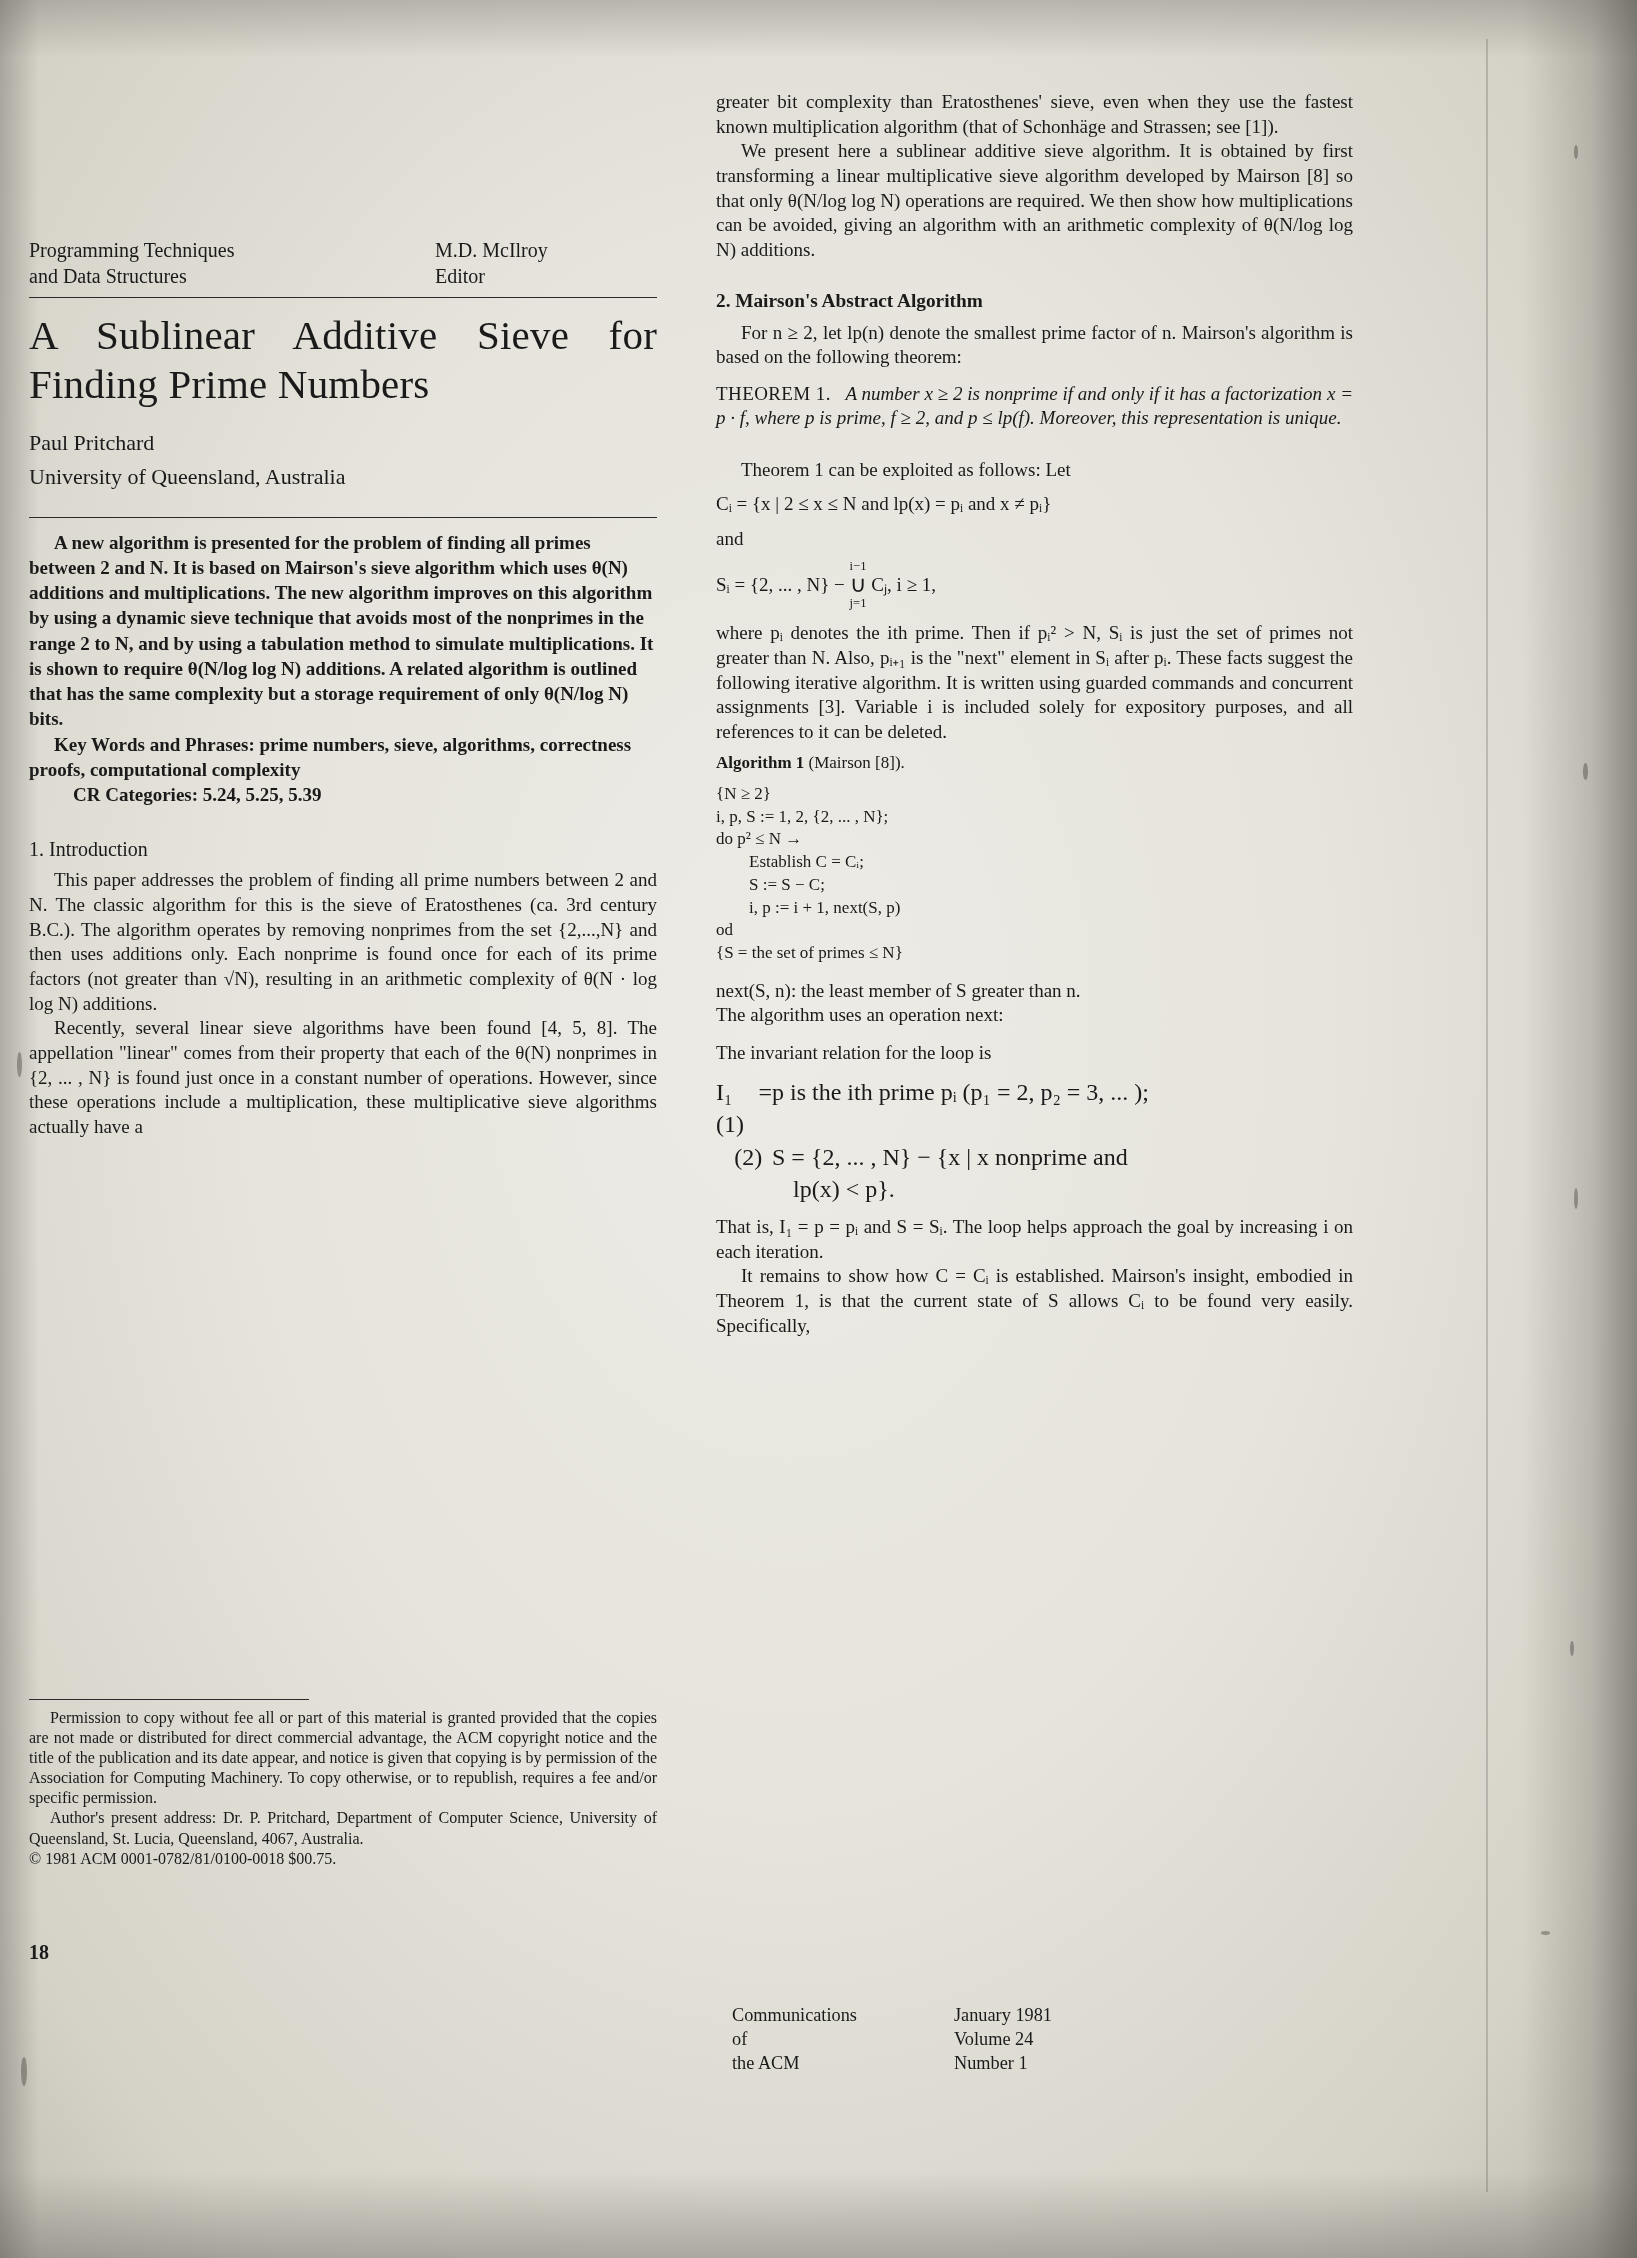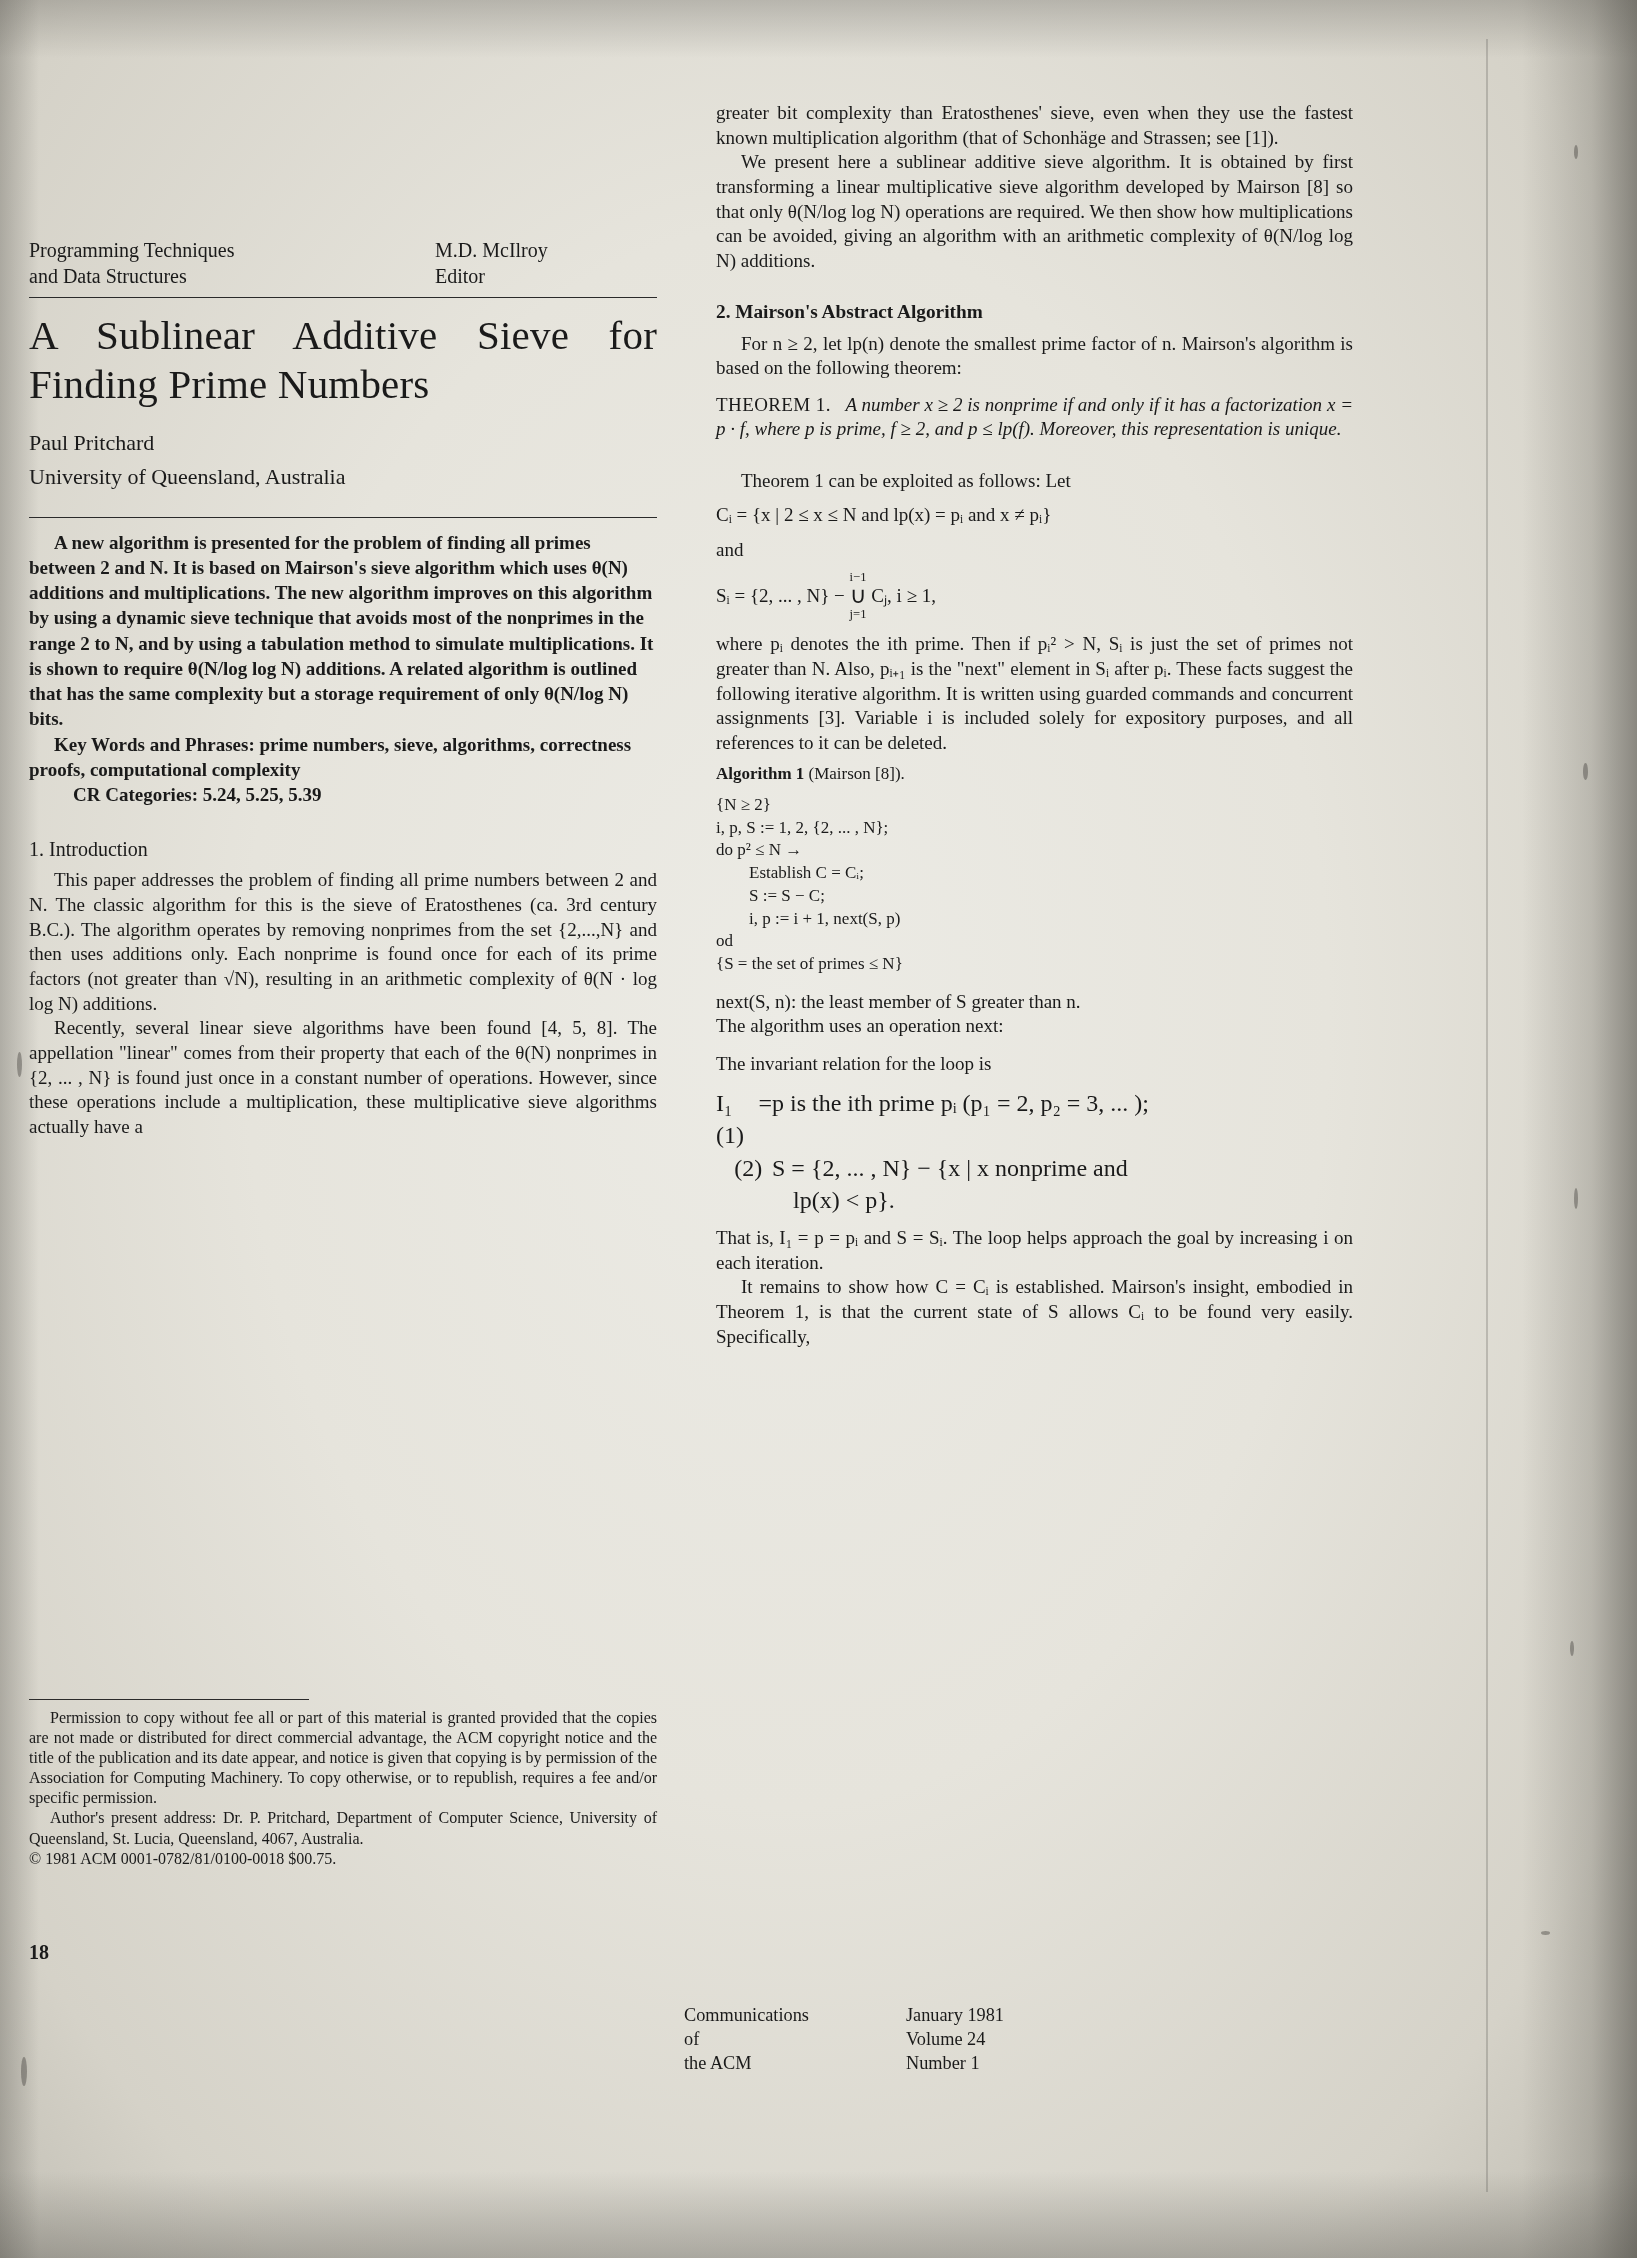--- a/index.html
+++ b/index.html
@@ -70,21 +70,21 @@
     line-height: 1.30;
     text-align: justify;
   }
   .col-left {
     left: 29px;
     top: 246px;
     width: 628px;
   }
   .col-right {
     left: 716px;
-    top: 101px;
+    top: 90px;
     width: 637px;
   }
 
   
   .hdr {
     display: flex;
     justify-content: space-between;
     font-size: 20px;
     line-height: 1.30;
   }
@@ -207,21 +207,21 @@
     display: grid;
     grid-template-columns: 56px 1fr;
     margin: 9.7px 0 9.7px 0;
     font-size: 24px;
     line-height: 1.35;
   }
 
   
   .footer {
     position: absolute;
-    left: 684px;
+    left: 732px;
     top: 2003px;
     width: 637px;
     display: flex;
     font-size: 18.3px;
     line-height: 1.32;
   }
   .footer .fl { width: 222px; }
 
   .speck {
     position: absolute;

